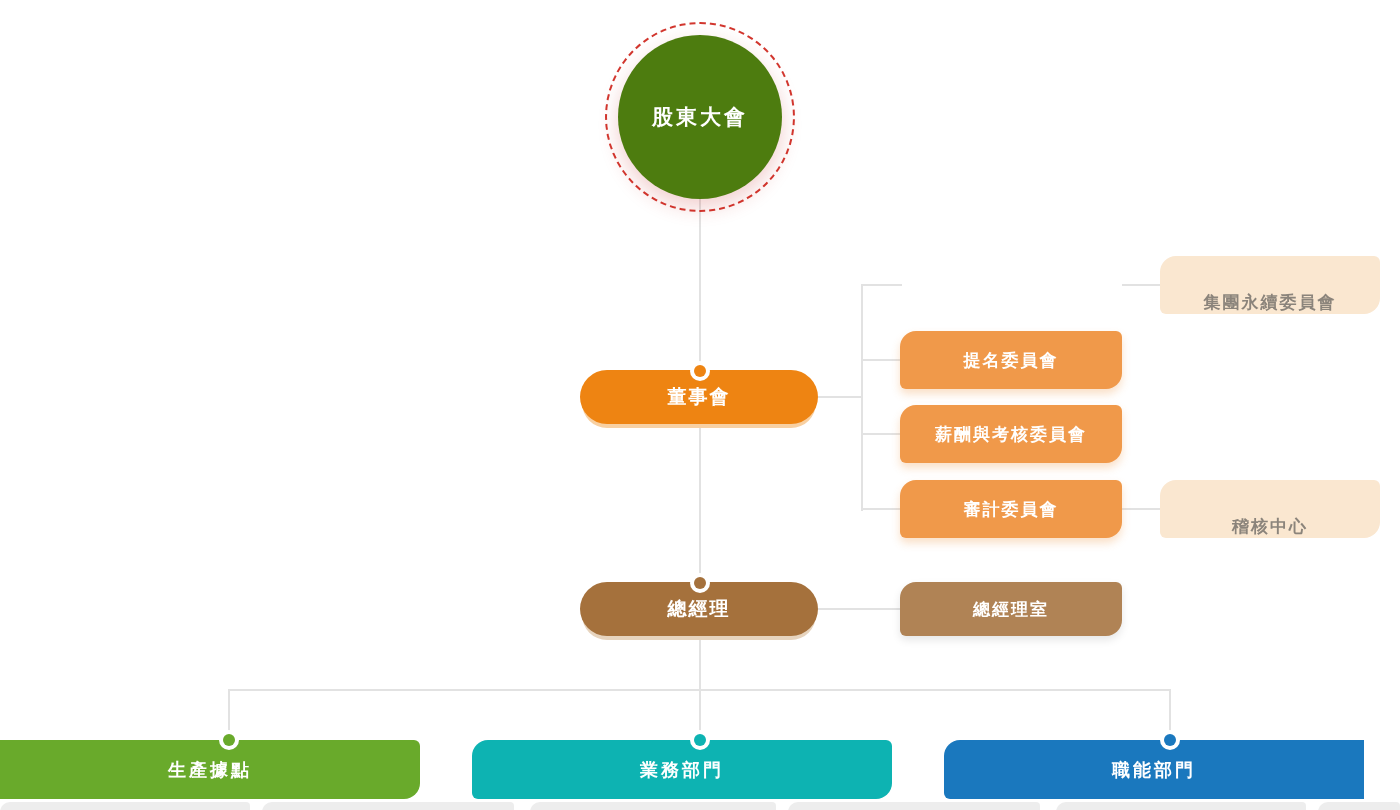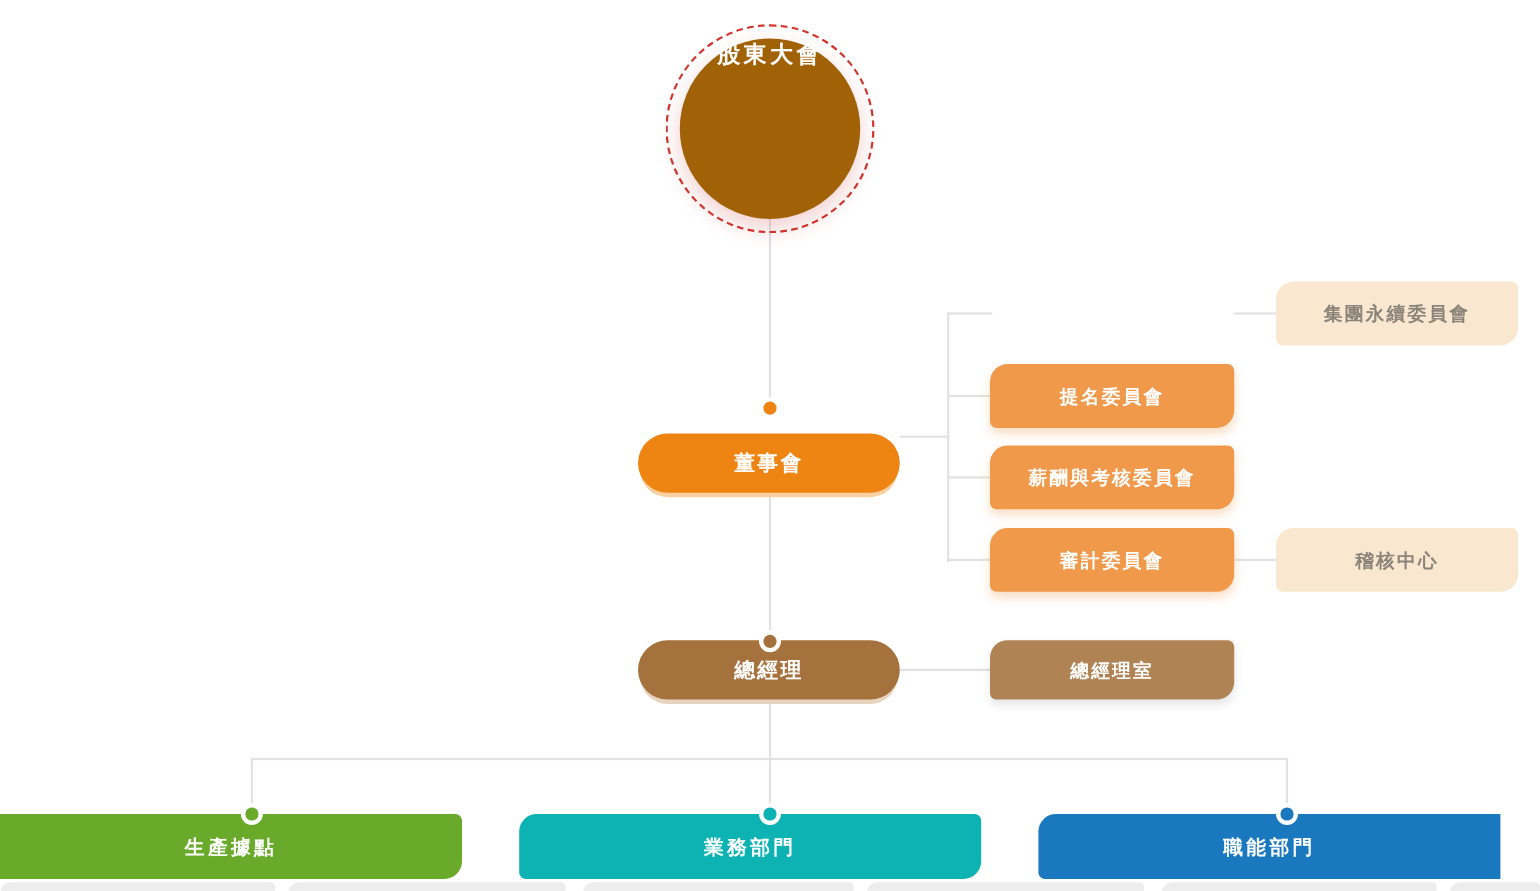--- a/index.html
+++ b/index.html
@@ -12,43 +12,43 @@
   .hline{height:2px;}
   .vline{width:2px;}
 
   
   .dashed-ring{
     position:absolute;left:605px;top:22px;width:186px;height:186px;
     border:2px dashed #d2362e;border-radius:50%;
   }
   .big-circle{
     position:absolute;left:618px;top:35px;width:164px;height:164px;
-    border-radius:50%;background:#a16207;display:flex;justify-content:center;
+    border-radius:50%;background:#4d7c0f;display:flex;align-items:center;justify-content:center;
     font-size:21px;letter-spacing:3px;
     box-shadow:0 8px 20px rgba(197,38,31,0.22);
   }
 
   
   .pill{
     position:absolute;left:580px;width:238px;height:54px;border-radius:27px;
     display:flex;align-items:center;justify-content:center;
     font-size:19px;letter-spacing:2px;
   }
-  .pill.board{top:370px;background:#ee8412;box-shadow:0 6px 0 -2px #f8d0a2;margin-top:24px;}
+  .pill.board{top:370px;background:#ee8412;box-shadow:0 6px 0 -2px #f8d0a2;}
   .pill.gm{top:582px;background:#a5713c;box-shadow:0 6px 0 -2px #e7d4be;justify-content:center;}
 
   
   .box{
     position:absolute;width:222px;height:58px;
     border-radius:16px 6px 16px 6px;
     display:flex;align-items:center;justify-content:center;
     font-size:17px;letter-spacing:2px;
   }
   .box.committee{left:900px;background:#f0994a;box-shadow:0 5px 9px rgba(240,153,74,0.30);}
-  .box.subunit{left:1160px;width:220px;background:#fae7d0;color:#8b847b;}
+  .box.subunit{left:1160px;width:220px;background:#fae7d0;color:#8b847b;align-items:flex-end;}
   .box.gm-office{left:900px;top:582px;height:54px;background:#b08355;box-shadow:0 4px 8px rgba(0,0,0,0.10);}
 
   
   .dept{
     position:absolute;top:740px;height:59px;width:420px;
     display:flex;align-items:center;justify-content:center;
     font-size:18px;letter-spacing:3px;
   }
   .dept.green{left:0;background:#69aa2b;border-radius:0 6px 16px 0;}
   .dept.teal{left:472px;background:#0db3b2;border-radius:16px 6px 16px 6px;}

